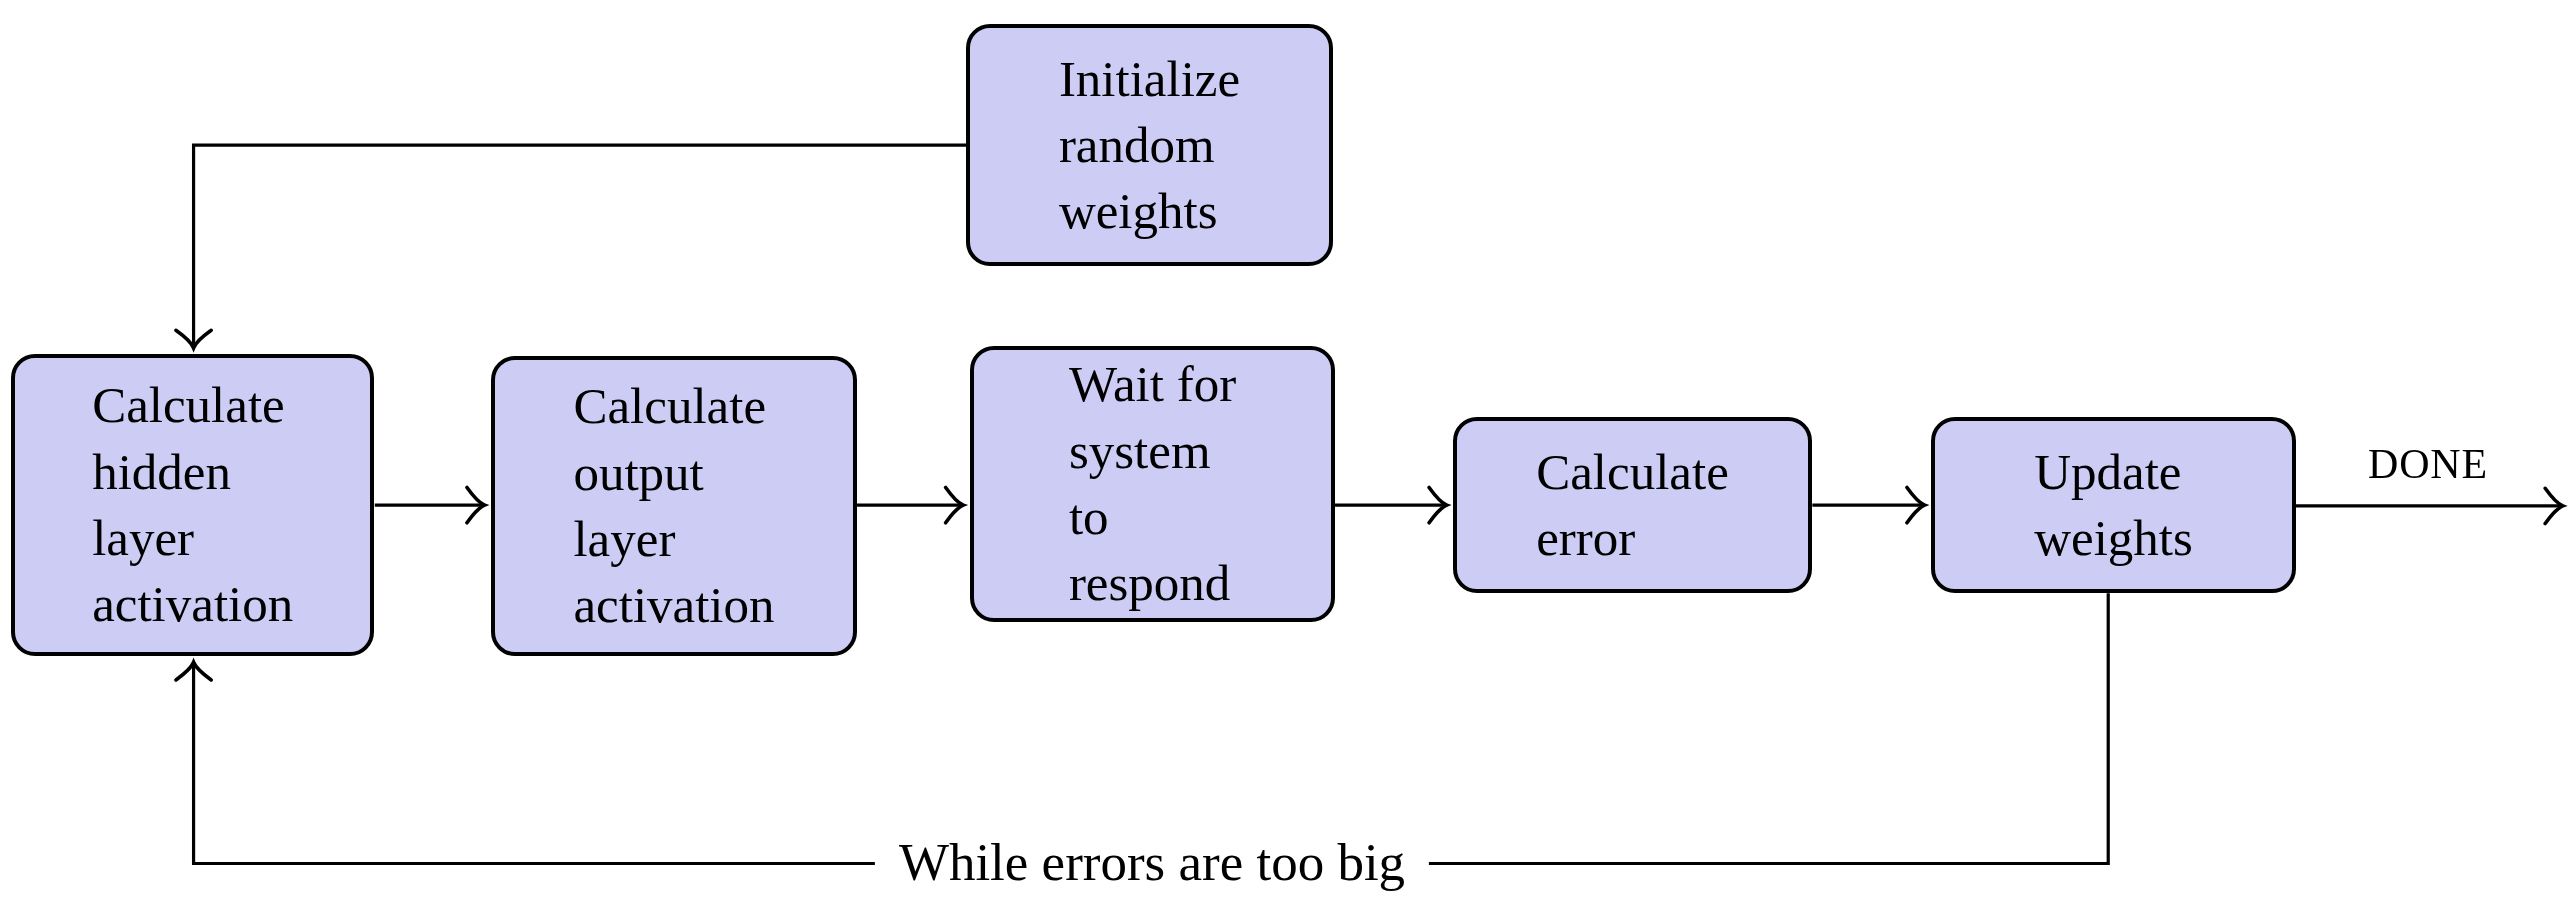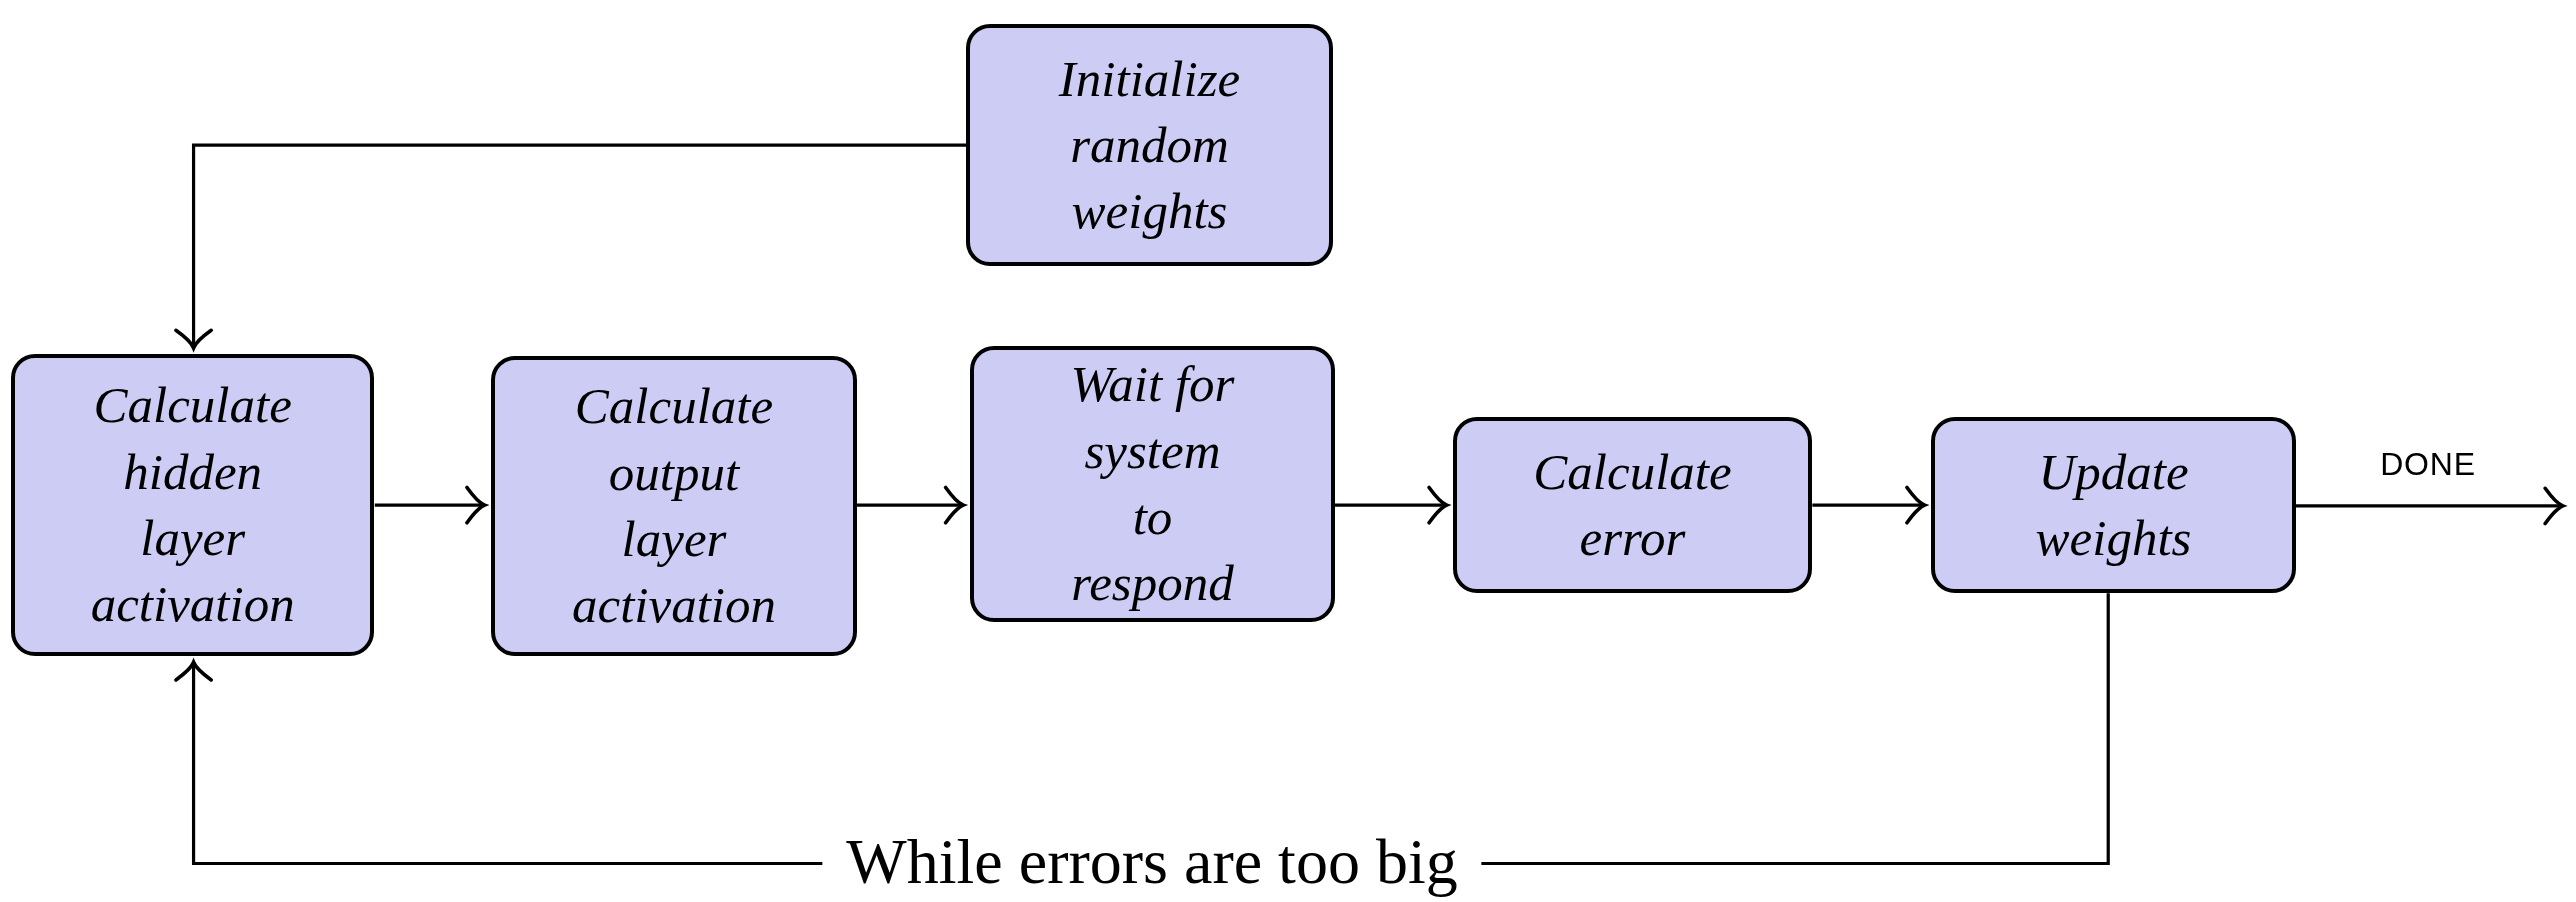--- a/index.html
+++ b/index.html
@@ -33,37 +33,36 @@
     box-sizing: border-box;
     background: var(--node-fill);
     border: 4px solid var(--stroke);
     border-radius: 24px;
     display: flex;
     align-items: center;
     justify-content: center;
   }
   .node-label {
     white-space: pre-line;
-    text-align: center;
+    text-align: left;
     font-size: 51px;
     line-height: 1.3;
-    font-style: italic;
   }
   .edge-label {
     position: absolute;
     transform: translate(-50%, -50%);
     white-space: nowrap;
   }
   .done-label {
-    font-family: Liberation Sans, sans-serif;
-    font-size: 32px;
+    font-family: Liberation Serif, serif;
+    font-size: 42px;
     letter-spacing: 0.8px;
   }
   .while-label {
-    font-size: 64px;
+    font-size: 53px;
     background: var(--bg);
     padding: 0 24px;
   }
 </style>
 </head>
 <body>
 
 <div class="canvas">
 
   <svg class="edges" viewBox="0 0 3212 1125" xmlns="http://www.w3.org/2000/svg">

